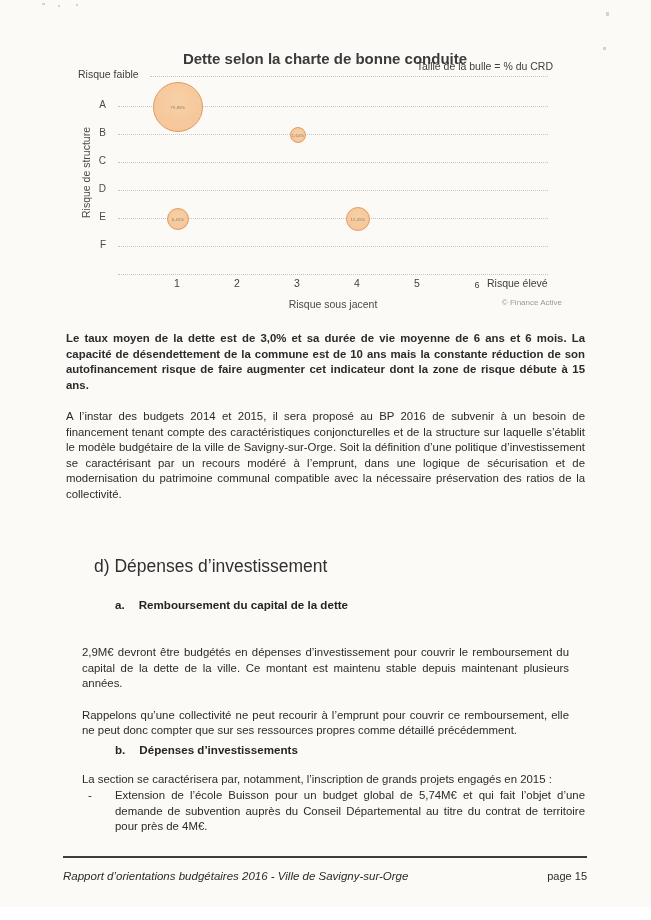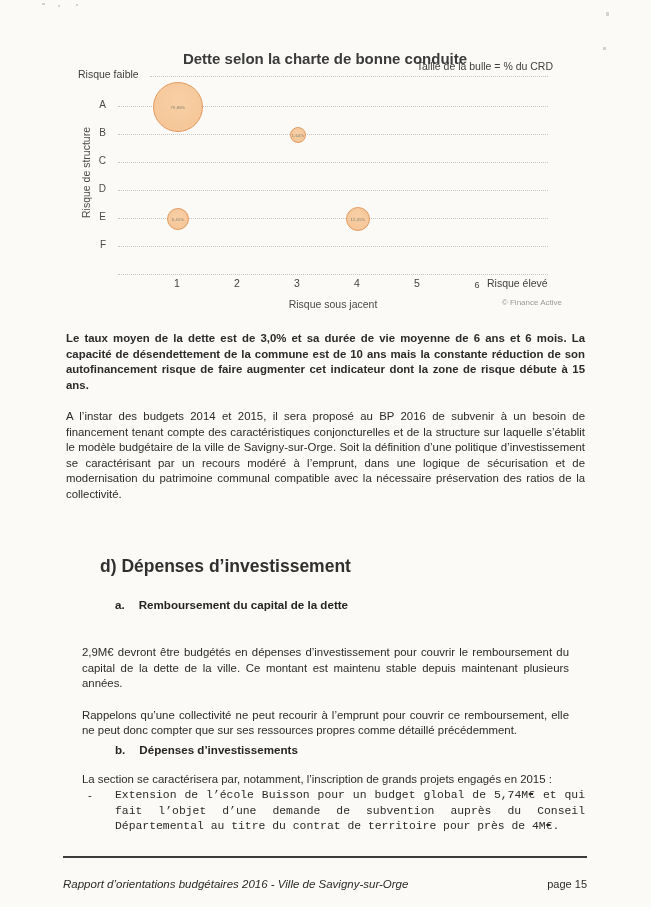--- a/index.html
+++ b/index.html
@@ -57,35 +57,35 @@
     display:flex;align-items:center;justify-content:center;
   }
   .bubble span{font-size:4px;color:#7d7c6a;letter-spacing:.2px;}
   
   .txt{
     position:absolute;left:66px;width:519px;
     font-size:11.4px;line-height:15.6px;text-align:justify;color:#2b2b2b;
   }
   .txt p{margin:16px;}
   .h-section{
-    position:absolute;left:100px;top:556px;
-    font-size:17.5px;color:#303030;font-weight:bold;
+    position:absolute;left:94px;top:556px;
+    font-size:17.5px;color:#303030;
   }
   .h-sub{
     position:absolute;left:115px;
     font-size:11.6px;font-weight:bold;color:#242424;
   }
   .h-sub .num{display:inline-block;margin-right:14px;}
   .bullet-row{display:flex;}
   .bullet-row .dash{width:27px;padding-left:22px;flex:none;}
-  .bullet-row .b-text{flex:1;text-align:justify;font-family:Liberation Mono, monospace;}
+  .bullet-row .b-text{flex:1;text-align:justify;}
   
   .footer{
     position:absolute;left:63px;top:856px;width:524px;
-    border-top:2px solid #3c3c3c;padding-top:20px;
+    border-top:2px solid #3c3c3c;padding-top:12px;
     display:flex;justify-content:space-between;align-items:baseline;gap:30px;
   }
   .footer .f-left{font-style:italic;font-size:11.5px;color:#2b2b2b;}
   .footer .f-right{font-size:11px;color:#2b2b2b;}
   .bottom-strip{position:absolute;left:0;bottom:0;width:100%;height:13px;background:#ffffff;}
   .artifact{position:absolute;background:#b5b3ae;opacity:.55;}
 </style>
 </head>
 <body>
 

